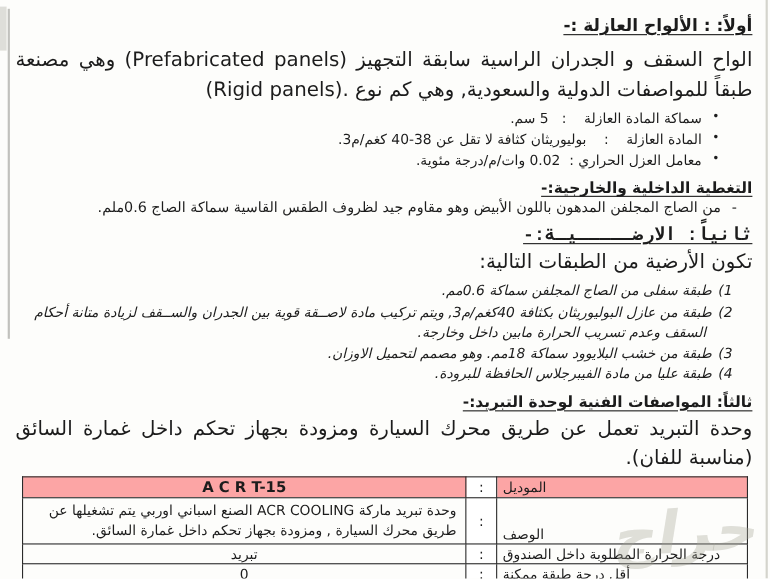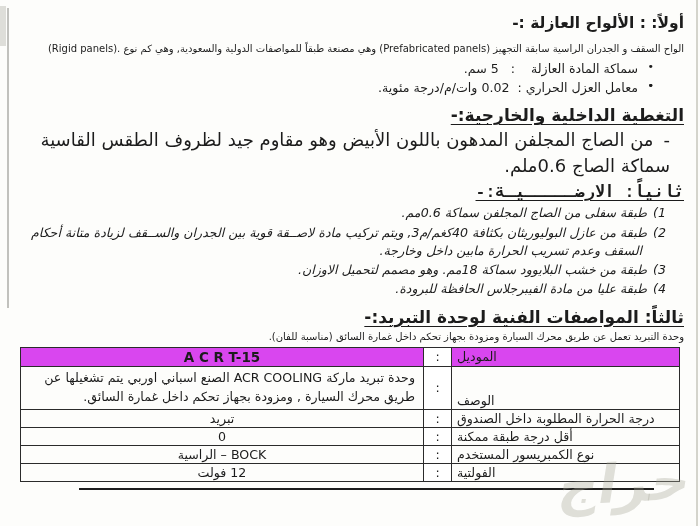--- a/index.html
+++ b/index.html
@@ -10,49 +10,49 @@
     direction:rtl;
   }
   .page{padding:8px 16px 0 14px;position:relative;}
   
   .edge-left{position:absolute;left:7px;top:8px;width:2px;height:300px;background:#90908a;opacity:.55;}
   .edge-right{position:absolute;right:2px;top:0;width:2px;height:526px;background:#d4d4cc;}
   .edge-top-left{position:absolute;left:0;top:6px;width:6px;height:40px;background:#c9c9c3;opacity:.6;}
 
   .h-main{
     font-weight:bold;font-size:15.5px;margin:6px 0 9px 0;
-    text-underline-offset:3px;
+    text-decoration:underline;text-underline-offset:3px;
   }
   .h-sub{
-    font-weight:bold;font-size:17px;margin:8px 0 2px 0;
+    font-weight:bold;font-size:14px;margin:8px 0 2px 0;
     text-decoration:underline;text-underline-offset:3px;
   }
   .h-sec2{
     font-weight:bold;font-size:16.5px;margin:3px 0 2px 0;
     text-decoration:underline;text-underline-offset:3px;font-family:Liberation Mono, monospace;
   }
-  .para{font-size:10px;line-height:1.5;text-align:justify;margin:0 0 3px 0;}
+  .para{font-size:18px;line-height:1.5;text-align:justify;margin:0 0 3px 0;}
   .bullets{margin:2px 30px 4px 0;padding:0;list-style:none;font-size:12.6px;line-height:1.52;}
   .bullets li{position:relative;padding-right:16px;}
   .bullet-dot{position:absolute;right:0;top:0;font-size:11px;}
-  .dash-item{font-size:18px;line-height:1.45;margin:1px 14px 2px 0;}
+  .dash-item{font-size:13px;line-height:1.45;margin:1px 14px 2px 0;}
   .dash-item .marker{margin-left:10px;}
   .num-list{margin:0 18px 3px 0;font-size:12.6px;line-height:1.45;font-style:italic;}
   .num-item{padding-right:24px;text-indent:-24px;margin-bottom:1px;}
   .num-item .marker{margin-left:6px;}
 
   table.specs{
     border-collapse:collapse;width:660px;margin:3px 4px 0 auto;
     font-size:12.6px;table-layout:fixed;
   }
   table.specs td{border:1px solid #2b2b2b;padding:1px 5px;vertical-align:middle;}
   td.lbl{text-align:left;}
   td.coln{text-align:center;width:26px;background:#ffffff;}
   td.val{text-align:center;}
-  tr.hdr td.lbl, tr.hdr td.val{background:#d946ef;}
+  tr.hdr td.lbl, tr.hdr td.val{background:#fca5a5;}
   tr.hdr td.val{font-weight:bold;font-size:13.5px;}
   tr.desc-row td.lbl{vertical-align:bottom;}
   tr.desc-row td.val{text-align:right;line-height:1.5;padding:2px 8px;}
   col.c-lbl{width:228px;} col.c-coln{width:28px;}
 
   .bottom-rule{height:2px;background:#1d1d1d;width:575px;margin:6px 30px 0 auto;}
 
   .watermark{
     position:absolute;right:10px;top:452px;z-index:5;
     font-size:54px;font-weight:bold;color:rgba(165,165,152,0.35);
@@ -73,33 +73,35 @@
 
   <p class="para">الواح السقف و الجدران الراسية سابقة التجهيز (Prefabricated panels) وهي مصنعة طبقاً للمواصفات الدولية والسعودية, وهي كم نوع ‪(Rigid panels).‬</p>
 
   <ul class="bullets">
     <li>
       <span class="bullet-dot">•</span>
       <span>سماكة المادة العازلة&nbsp;&nbsp;&nbsp;&nbsp;:&nbsp;&nbsp;&nbsp;5 سم.</span>
     </li>
     <li>
       <span class="bullet-dot">•</span>
+      <span>المادة العازلة&nbsp;&nbsp;&nbsp;&nbsp;:&nbsp;&nbsp;&nbsp;&nbsp;بوليوريثان كثافة لا تقل عن 38-40 كغم/م3.</span>
     </li>
     <li>
       <span class="bullet-dot">•</span>
       <span>معامل العزل الحراري&nbsp;:&nbsp;&nbsp;0.02 وات/م/درجة مئوية.</span>
     </li>
   </ul>
 
   <div class="h-sub">التغطية الداخلية والخارجية:-</div>
   <div class="dash-item">
     <span class="marker">-</span><span>من الصاج المجلفن المدهون باللون الأبيض وهو مقاوم جيد لظروف الطقس القاسية سماكة الصاج 0.6ملم.</span>
   </div>
 
   <div class="h-sec2">ثانياً: الارضـــــيـة:-</div>
+  <div class="para">تكون الأرضية من الطبقات التالية:</div>
 
   <div class="num-list">
     <div class="num-item">
       <span class="marker">1)</span><span>طبقة سفلى من الصاج المجلفن سماكة 0.6مم.</span>
     </div>
     <div class="num-item">
       <span class="marker">2)</span><span>طبقة من عازل البوليوريثان بكثافة 40كغم/م3, ويتم تركيب مادة لاصــقة قوية بين الجدران والســقف لزيادة متانة أحكام السقف وعدم تسريب الحرارة مابين داخل وخارجة.</span>
     </div>
     <div class="num-item">
       <span class="marker">3)</span><span>طبقة من خشب البلايوود سماكة 18مم. وهو مصمم لتحميل الاوزان.</span>

